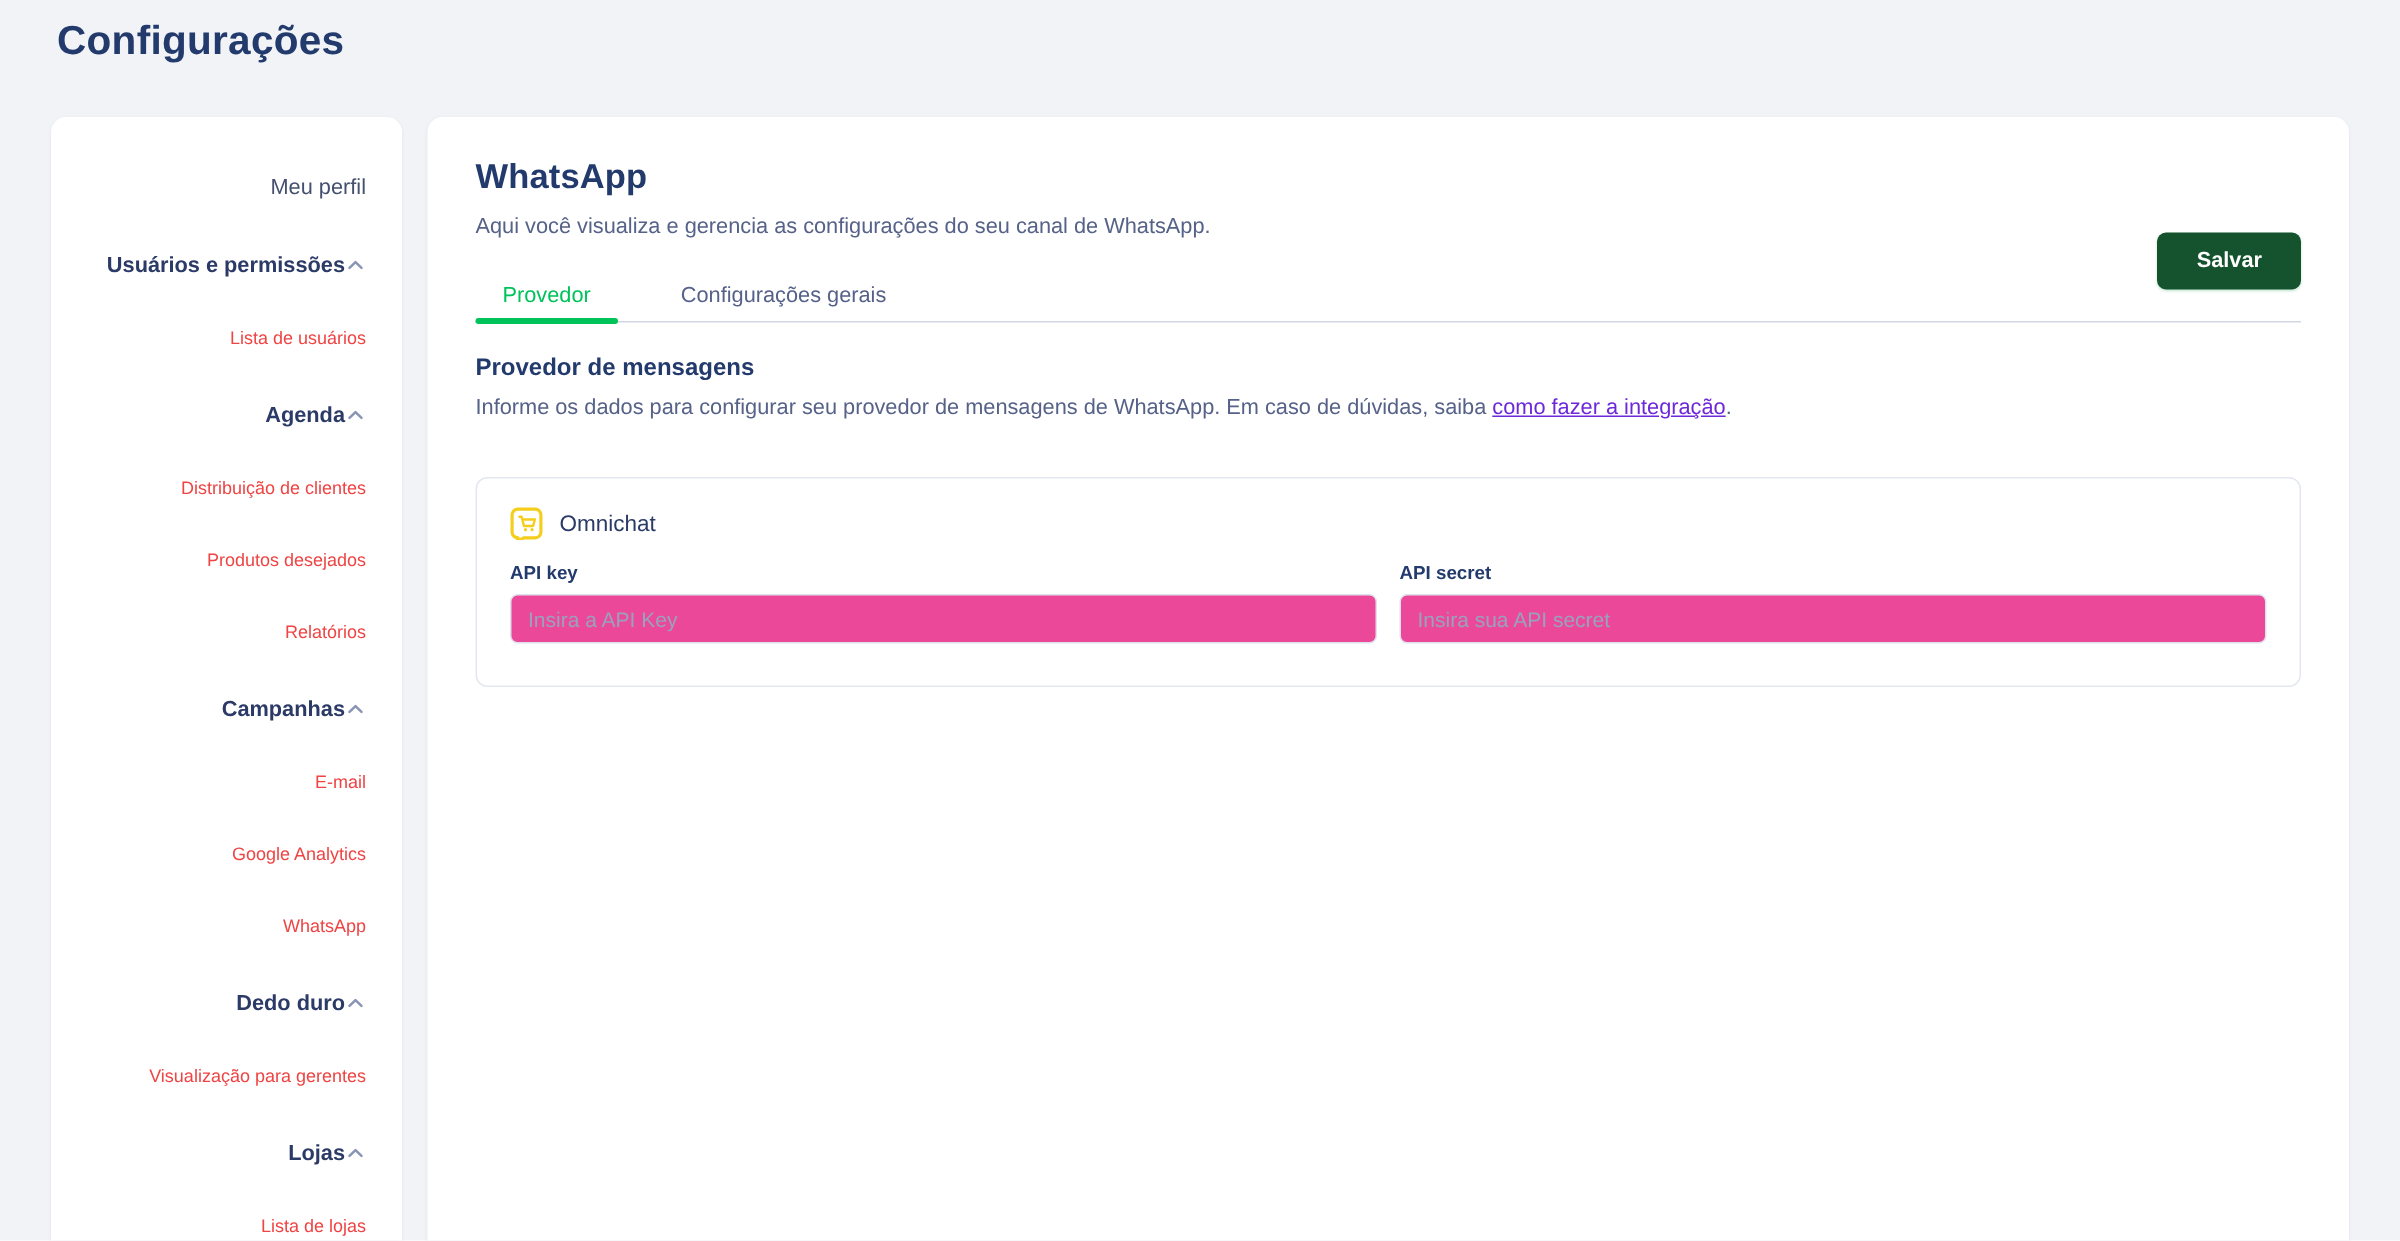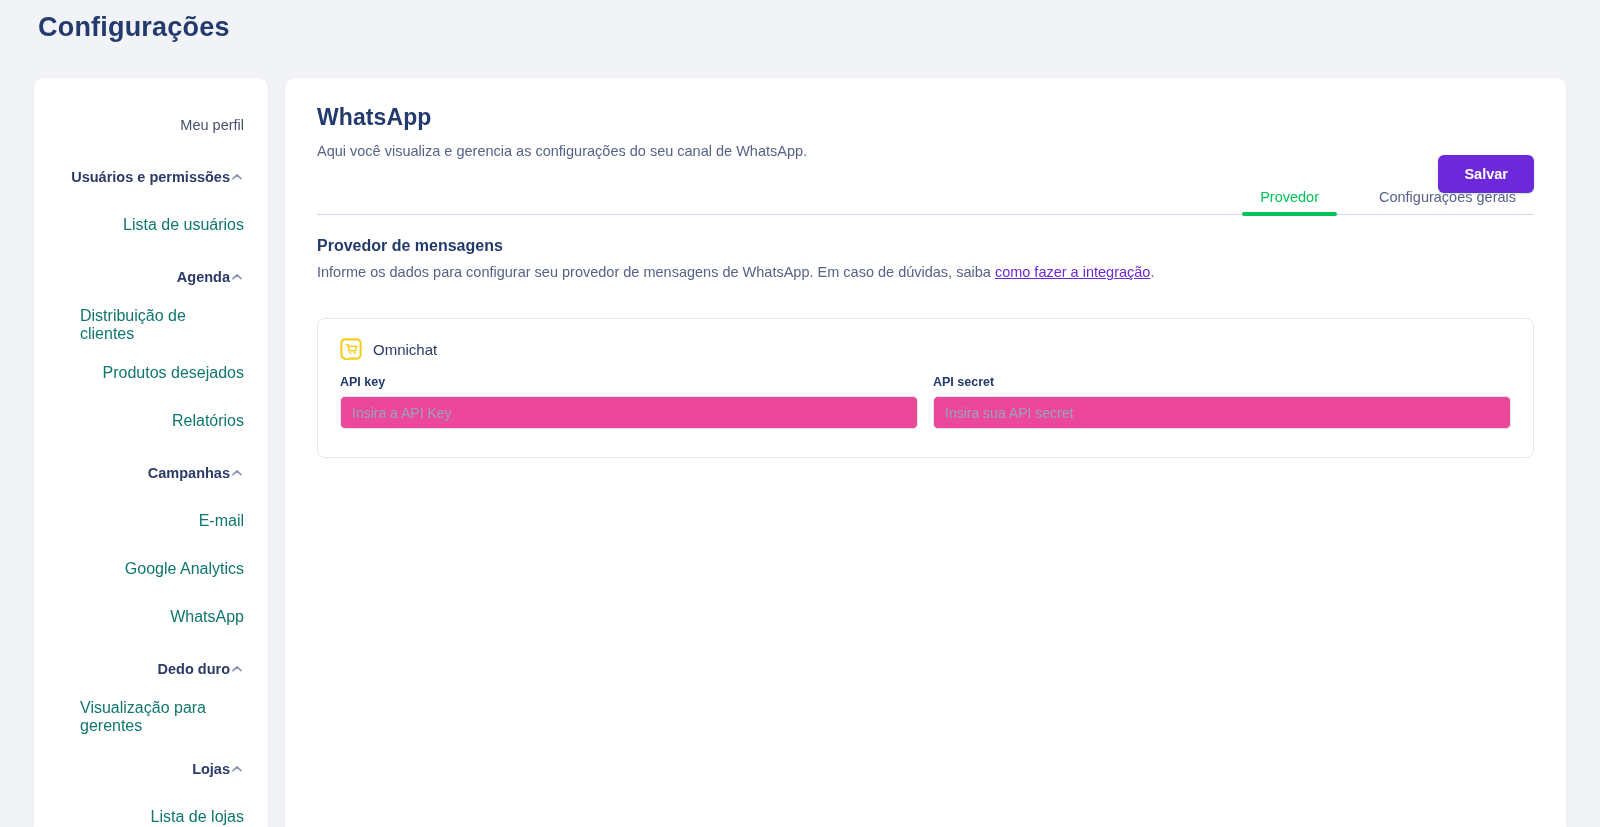--- a/index.html
+++ b/index.html
@@ -67,23 +67,23 @@
     color: #2b3a67;
   }
 
   .nav-row.level-plain {
     font-size: 14.5px;
     font-weight: 400;
     color: #44506e;
   }
 
   .nav-row.level-sub {
-    font-size: 16px;
+    font-size: 12px;
     font-weight: 400;
-    color: #0f766e;
+    color: #ef4444;
     padding-left: 46px;
   }
 
   .chev {
     width: 14px;
     height: 14px;
     flex: 0 0 14px;
     display: block;
   }
 
@@ -122,21 +122,20 @@
     margin-top: 20px;
     height: 36px;
     border-bottom: 1px solid #cfd6e4;
   }
 
   .tabs {
     display: flex;
     align-items: flex-end;
     gap: 24px;
     height: 100%;
-    justify-content: flex-end;
   }
 
   .tab {
     position: relative;
     font-size: 14.5px;
     padding: 0 18px 9px 18px;
     color: #56618a;
     cursor: pointer;
     background: none;
     border: none;
@@ -153,21 +152,21 @@
     bottom: -2px;
     height: 4px;
     border-radius: 2px;
     background: #00c35a;
   }
 
   .save-btn {
     position: absolute;
     right: 0;
     top: -24px;
-    background: #6d28d9;
+    background: #14532d;
     color: #ffffff;
     font-size: 14.5px;
     font-weight: 700;
     border: none;
     border-radius: 6px;
     padding: 11px 26px;
     cursor: pointer;
     font-family: inherit;
     box-shadow: 0 1px 2px rgba(0, 150, 70, 0.25);
   }

